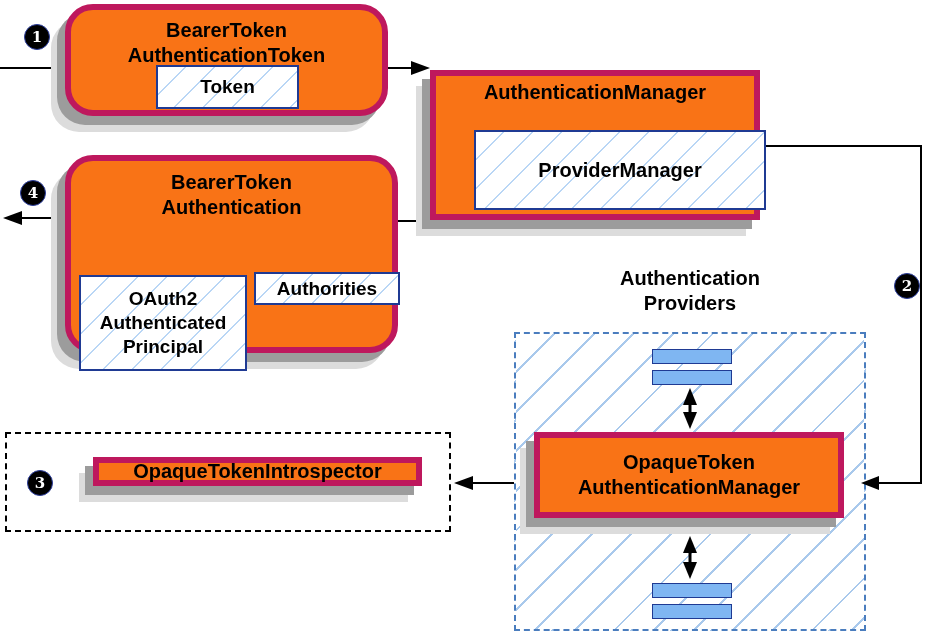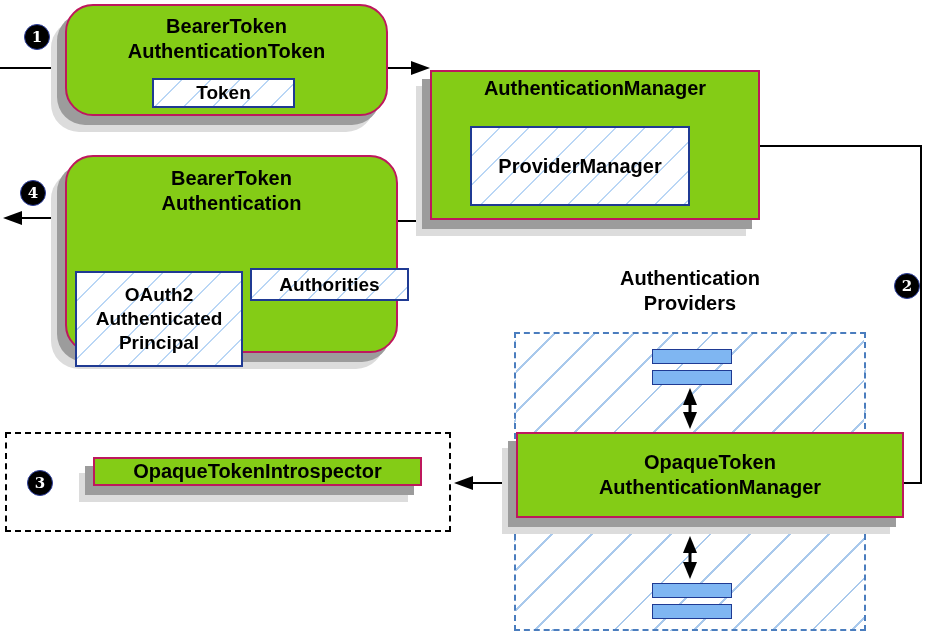--- a/index.html
+++ b/index.html
@@ -9,22 +9,22 @@
     width: 932px;
     height: 635px;
     background: #ffffff;
     overflow: hidden;
     font-family: "Liberation Sans", sans-serif;
     color: #000;
   }
   .abs { position: absolute; }
   .blue-box {
     position: absolute;
-    background: #84cc16;
-    border: 2px solid #be185d;
+    background: #f97316;
+    border: 6px solid #be185d;
     z-index: 3;
   }
   .rounded { border-radius: 28px; }
   .shadow2 {
     box-shadow: -8px 9px 0 0 #9c9c9c, -14px 16px 0 0 #dcdcdc;
   }
   .hatch-white {
     position: absolute;
     background: repeating-linear-gradient(135deg, #ffffff 0px, #ffffff 19px, #b9d6f5 19px, #b9d6f5 20.5px);
     border: 2px solid #1f3a93;
@@ -128,55 +128,55 @@
     </div>
   <div class="badge" style="left:20px; top:180px;">
       <span>4</span>
     </div>
 
   <div class="blue-box rounded shadow2" style="left:65px; top:4px; width:323px; height:112px;">
     <div class="title" style="padding-top:8px;">
       <span style="display:block;">BearerToken</span>
       <span style="display:block;">AuthenticationToken</span>
     </div>
-    <div class="hatch-white" style="left:85px; top:72px; width:143px; height:30px;align-items:center;">
+    <div class="hatch-white" style="left:85px; top:55px; width:143px; height:44px;align-items:center;">
       <span class="inner-label">Token</span>
     </div>
   </div>
 
   <div class="blue-box shadow2" style="left:430px; top:70px; width:330px; height:150px;">
     <div class="title" style="padding-top:4px;">
       <span>AuthenticationManager</span>
     </div>
-    <div class="hatch-white" style="left:38px; top:54px; width:220px; height:80px;">
+    <div class="hatch-white" style="left:38px; top:54px; width:292px; height:80px;">
       <span class="inner-label" style="font-size:20px;">ProviderManager</span>
     </div>
   </div>
 
   <div class="blue-box rounded shadow2" style="left:65px; top:155px; width:333px; height:198px;">
     <div class="title" style="padding-top:9px;">
       <span style="display:block;">BearerToken</span>
       <span style="display:block;">Authentication</span>
     </div>
     <div class="hatch-white" style="left:8px; top:80px; width:168px; height:96px;margin-top:34px;">
       <span class="inner-label">OAuth2</span>
       <span class="inner-label">Authenticated</span>
       <span class="inner-label">Principal</span>
     </div>
-    <div class="hatch-white" style="left:183px; top:111px; width:159px; height:33px;">
+    <div class="hatch-white" style="left:183px; top:111px; width:146px; height:33px;">
       <span class="inner-label">Authorities</span>
     </div>
   </div>
 
   <div class="abs title" style="left:555px; top:266px; width:270px; z-index:2;">
     <span style="display:block;">Authentication</span>
     <span style="display:block;">Providers</span>
   </div>
 
-  <div class="blue-box shadow2 centerflex" style="left:516px; top:432px; width:388px; height:86px;">
+  <div class="blue-box shadow2 centerflex" style="left:534px; top:432px; width:310px; height:86px;">
     <span class="title">OpaqueToken</span>
     <span class="title">AuthenticationManager</span>
   </div>
 
   <div id="introspector-frame"></div>
   <div class="blue-box shadow2 centerflex" style="left:73px; top:457px; width:329px; height:29px; z-index:3;margin-left:20px;">
     <span class="title">OpaqueTokenIntrospector</span>
   </div>
 
 </div>

